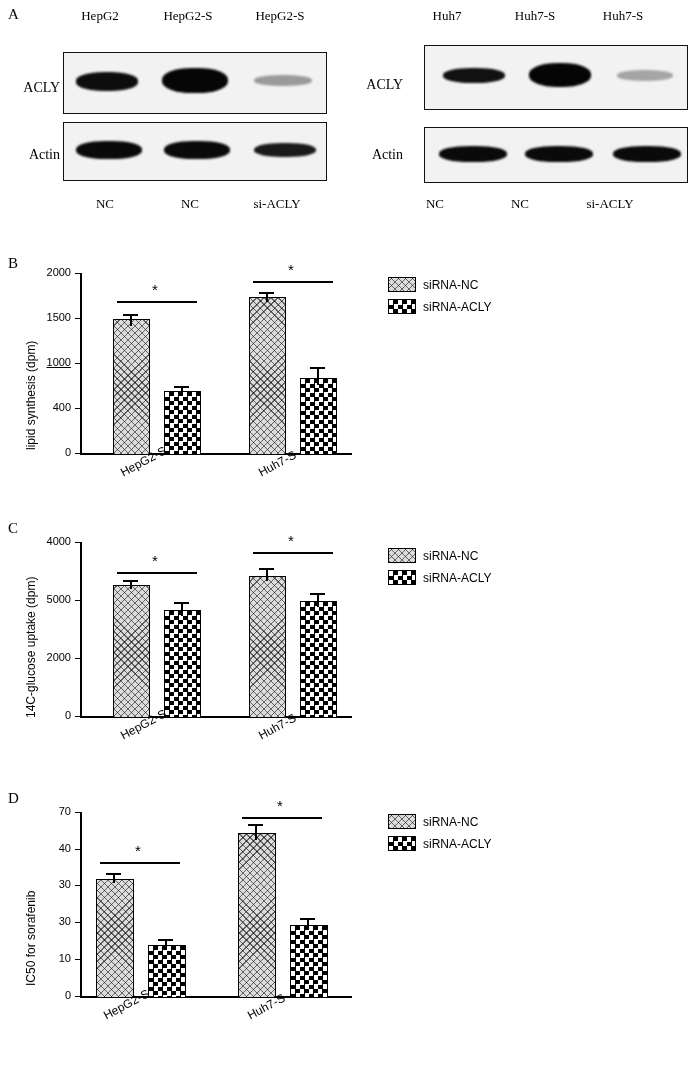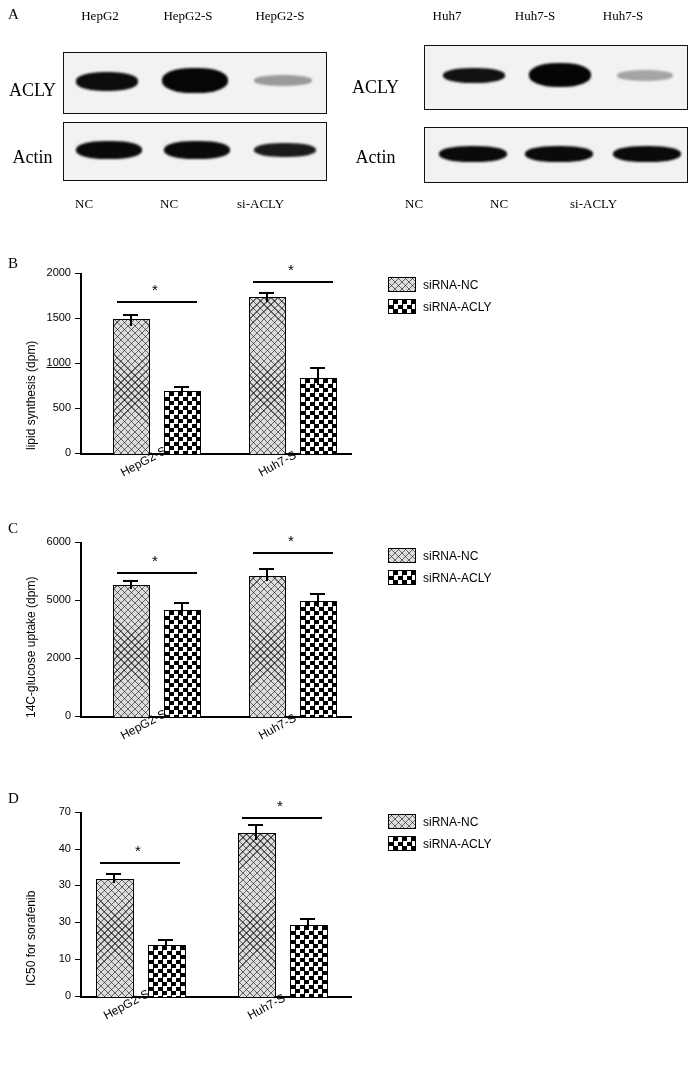--- a/index.html
+++ b/index.html
@@ -2,24 +2,24 @@
 <html><head>
 <meta charset="utf-8">
 <style>
   html,body{margin:0;padding:0;background:#ffffff;}
   body{width:698px;height:1066px;position:relative;font-family:"Liberation Serif",serif;color:#000;}
   .panel-letter{position:absolute;font-family:"Liberation Serif",serif;font-size:15px;color:#000;}
 
   
   #panelA{position:absolute;left:0;top:0;width:698px;height:225px;}
   .lane-header{position:absolute;font-size:13px;text-align:center;}
-  .blot-label{position:absolute;font-size:18px;text-align:center;}
+  .blot-label{position:absolute;font-size:14px;text-align:right;}
   .blot-box{position:absolute;border:1.5px solid #111;background:#f2f2f2;overflow:hidden;}
   .band{position:absolute;border-radius:45%;filter:blur(1.1px);}
-  .footer-label{position:absolute;font-size:13px;text-align:left;}
+  .footer-label{position:absolute;font-size:13px;text-align:center;}
 
   
   .chart{position:absolute;}
   .axis-line{position:absolute;background:#000;}
   .tick{position:absolute;background:#000;height:1px;width:5px;}
   .tick-label{position:absolute;font-size:11px;text-align:right;font-family:"Liberation Sans",sans-serif;}
   .y-title{position:absolute;font-size:12px;font-family:"Liberation Sans",sans-serif;transform-origin:0 0;transform:rotate(-90deg);white-space:nowrap;}
   .cat-label{position:absolute;font-size:12px;font-family:"Liberation Sans",sans-serif;white-space:nowrap;transform-origin:0 0;transform:rotate(-28deg);}
   .bar{position:absolute;border:1px solid #000;}
   .bar-nc{background-color:#dcdcdc;
@@ -98,21 +98,21 @@
 
   <div class="axis-line" style="left:80px;top:18px;width:1.5px;height:182px;"></div>
   <div class="axis-line" style="left:80px;top:198px;width:272px;height:1.5px;"></div>
 
   <div class="tick" style="left:75px;top:198px;"></div>
   <div class="tick" style="left:75px;top:153px;"></div>
   <div class="tick" style="left:75px;top:108px;"></div>
   <div class="tick" style="left:75px;top:63px;"></div>
   <div class="tick" style="left:75px;top:18px;"></div>
   <div class="tick-label" style="left:35px;top:191px;width:36px;">0</div>
-  <div class="tick-label" style="left:35px;top:146px;width:36px;">500</div>
+  <div class="tick-label" style="left:35px;top:146px;width:36px;">400</div>
   <div class="tick-label" style="left:35px;top:101px;width:36px;text-decoration:underline;">1000</div>
   <div class="tick-label" style="left:35px;top:56px;width:36px;">1500</div>
   <div class="tick-label" style="left:35px;top:11px;width:36px;">2000</div>
 
   <div class="y-title" style="left:24px;top:195px;">lipid synthesis (dpm)</div>
 
   <div class="bar bar-nc" style="left:113px;top:64px;width:35px;height:134px;"></div>
   <div class="errbar" style="left:130px;top:59px;height:12px;"></div>
   <div class="errcap" style="left:123px;top:59px;width:15px;"></div>
   <div class="bar bar-acly" style="left:164px;top:136px;width:35px;height:62px;"></div>
@@ -152,21 +152,21 @@
   <div class="axis-line" style="left:80px;top:22px;width:1.5px;height:176px;"></div>
   <div class="axis-line" style="left:80px;top:196px;width:272px;height:1.5px;"></div>
 
   <div class="tick" style="left:75px;top:196px;"></div>
   <div class="tick" style="left:75px;top:138px;"></div>
   <div class="tick" style="left:75px;top:80px;"></div>
   <div class="tick" style="left:75px;top:22px;"></div>
   <div class="tick-label" style="left:35px;top:189px;width:36px;">0</div>
   <div class="tick-label" style="left:35px;top:131px;width:36px;">2000</div>
   <div class="tick-label" style="left:35px;top:73px;width:36px;">5000</div>
-  <div class="tick-label" style="left:35px;top:15px;width:36px;">6000</div>
+  <div class="tick-label" style="left:35px;top:15px;width:36px;">4000</div>
 
   <div class="y-title" style="left:24px;top:198px;">14C-glucose uptake (dpm)</div>
 
   <div class="bar bar-nc" style="left:113px;top:65px;width:35px;height:131px;"></div>
   <div class="errbar" style="left:130px;top:60px;height:9px;"></div>
   <div class="errcap" style="left:123px;top:60px;width:15px;"></div>
   <div class="bar bar-acly" style="left:164px;top:90px;width:35px;height:106px;"></div>
   <div class="errbar" style="left:181px;top:82px;height:14px;"></div>
   <div class="errcap" style="left:174px;top:82px;width:15px;"></div>
 

